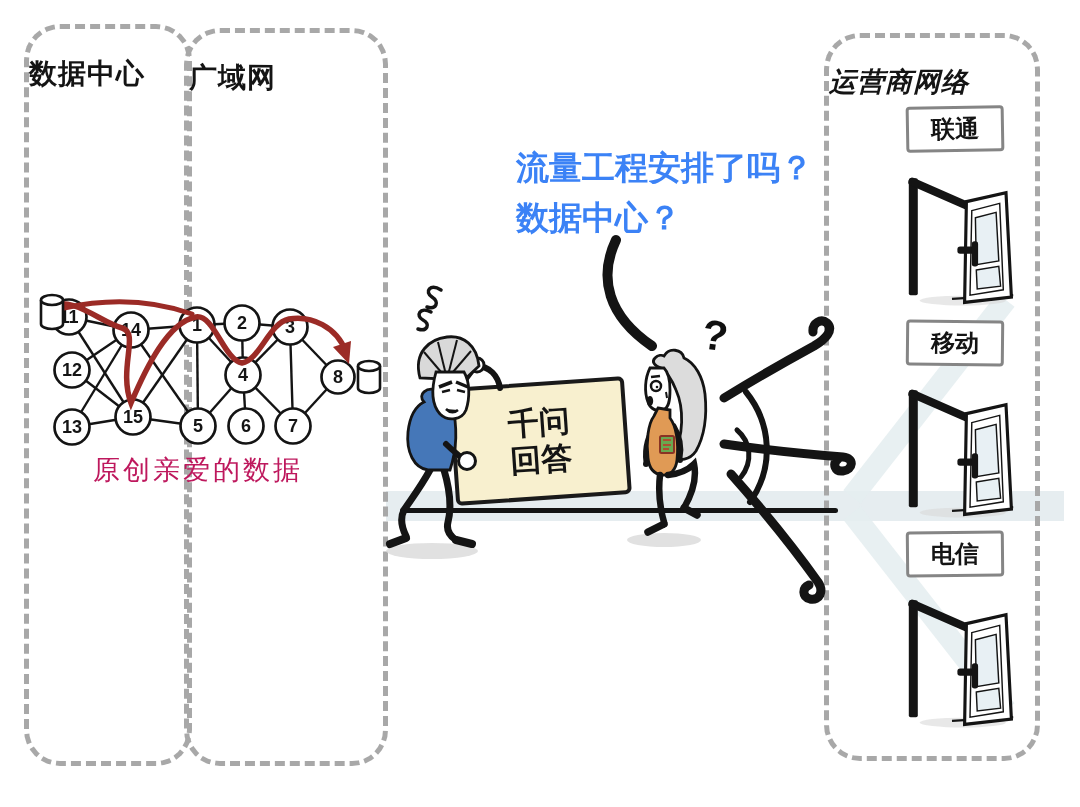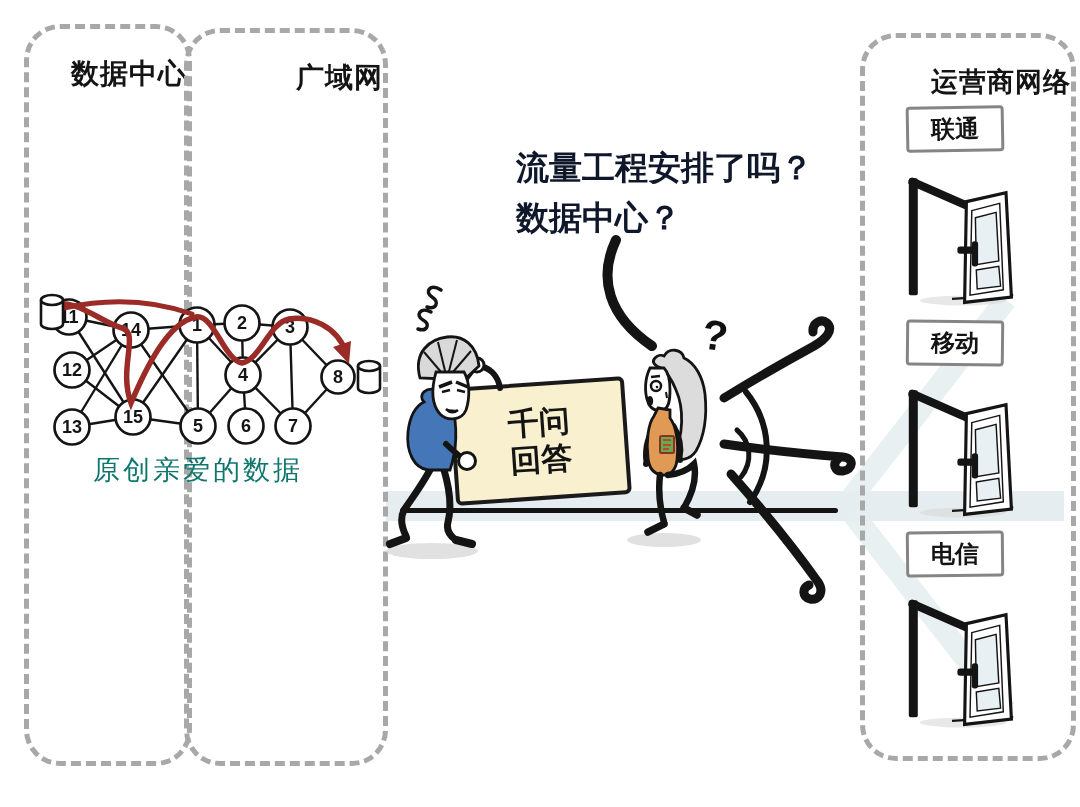--- a/index.html
+++ b/index.html
@@ -1,51 +1,51 @@
 <!DOCTYPE html>
 <html><head>
 <meta charset="utf-8">
 <style>
   html,body{margin:0;padding:0;background:#fff;}
   body{width:1080px;height:807px;position:relative;overflow:hidden;
        font-family:"Liberation Sans","DejaVu Sans",sans-serif;color:#111;}
   .panel{position:absolute;border:5px dashed #a8a8a8;border-radius:36px;background:transparent;}
-  .panel-title{position:absolute;left:0;right:0;top:26px;text-align:right;
+  .panel-title{position:absolute;left:0;right:0;top:26px;text-align:left;
                font-weight:bold;font-size:28px;color:#141414;letter-spacing:1px;}
   .door-sign{position:absolute;width:92px;height:40px;border:3px solid #858585;border-radius:4px;
              background:#fff;display:flex;align-items:center;justify-content:center;
              font-size:24px;font-weight:bold;color:#141414;}
   .door-svg{position:absolute;width:135px;height:145px;}
   .band{position:absolute;background:#e6edf0;}
   .streak{position:absolute;background:#e4edf0;opacity:.85;}
   .groundline{position:absolute;background:#141414;border-radius:3px;}
-  .speech{position:absolute;font-weight:bold;font-size:33px;color:#0f172a;letter-spacing:0px;white-space:nowrap;font-family:Liberation Serif, serif;}
+  .speech{position:absolute;font-weight:bold;font-size:33px;color:#3b82f6;letter-spacing:0px;white-space:nowrap;font-family:Liberation Serif, serif;}
   .qmark{position:absolute;font-weight:bold;font-size:42px;color:#101010;transform:rotate(8deg);}
   .signboard{position:absolute;left:452px;top:382px;width:168px;height:110px;
              background:#f8f0cf;border:4px solid #1a1a1a;border-radius:6px;
              transform:rotate(-4deg);display:flex;flex-direction:column;
              align-items:center;justify-content:center;}
   .signboard .line{font-size:31px;font-weight:bold;color:#141414;line-height:1.2;}
-  .watermark{position:absolute;left:93px;top:452px;font-size:27px;color:#0f766e;letter-spacing:3px;}
+  .watermark{position:absolute;left:93px;top:452px;font-size:27px;color:#be185d;letter-spacing:3px;}
   svg{position:absolute;left:0;top:0;pointer-events:none;}
 </style>
 </head>
 <body>
 
 <div class="band" style="left:386px;top:491px;width:678px;height:30px;"></div>
 <div class="streak" style="left:852px;top:486px;width:250px;height:22px;transform:rotate(-52deg);transform-origin:left center;"></div>
 <div class="streak" style="left:852px;top:502px;width:250px;height:22px;transform:rotate(52deg);transform-origin:left center;"></div>
 
 <div class="panel" style="left:24px;top:24px;width:158px;height:732px;">
   <div class="panel-title">数据中心</div>
 </div>
 <div class="panel" style="left:184px;top:28px;width:194px;height:728px;">
   <div class="panel-title">广域网</div>
 </div>
-<div class="panel" style="left:860px;top:33px;width:206px;height:718px;">
+<div class="panel" style="left:824px;top:33px;width:206px;height:718px;font-style:italic;">
   <div class="panel-title" style="font-size:27px;">运营商网络</div>
 </div>
 
 <svg width="0" height="0" style="position:absolute;">
   <defs>
     <symbol id="door-sym" viewBox="0 0 150 150">
       <ellipse cx="72" cy="144" rx="48" ry="5.5" fill="#d9d9d9" opacity="0.6"></ellipse>
       <line x1="60" y1="142" x2="128" y2="138" stroke="#141414" stroke-width="2.5"></line>
       <rect x="12" y="8" width="10" height="130" rx="2" fill="#141414"></rect>
       <line x1="16" y1="12" x2="80" y2="40" stroke="#141414" stroke-width="9" stroke-linecap="round"></line>

